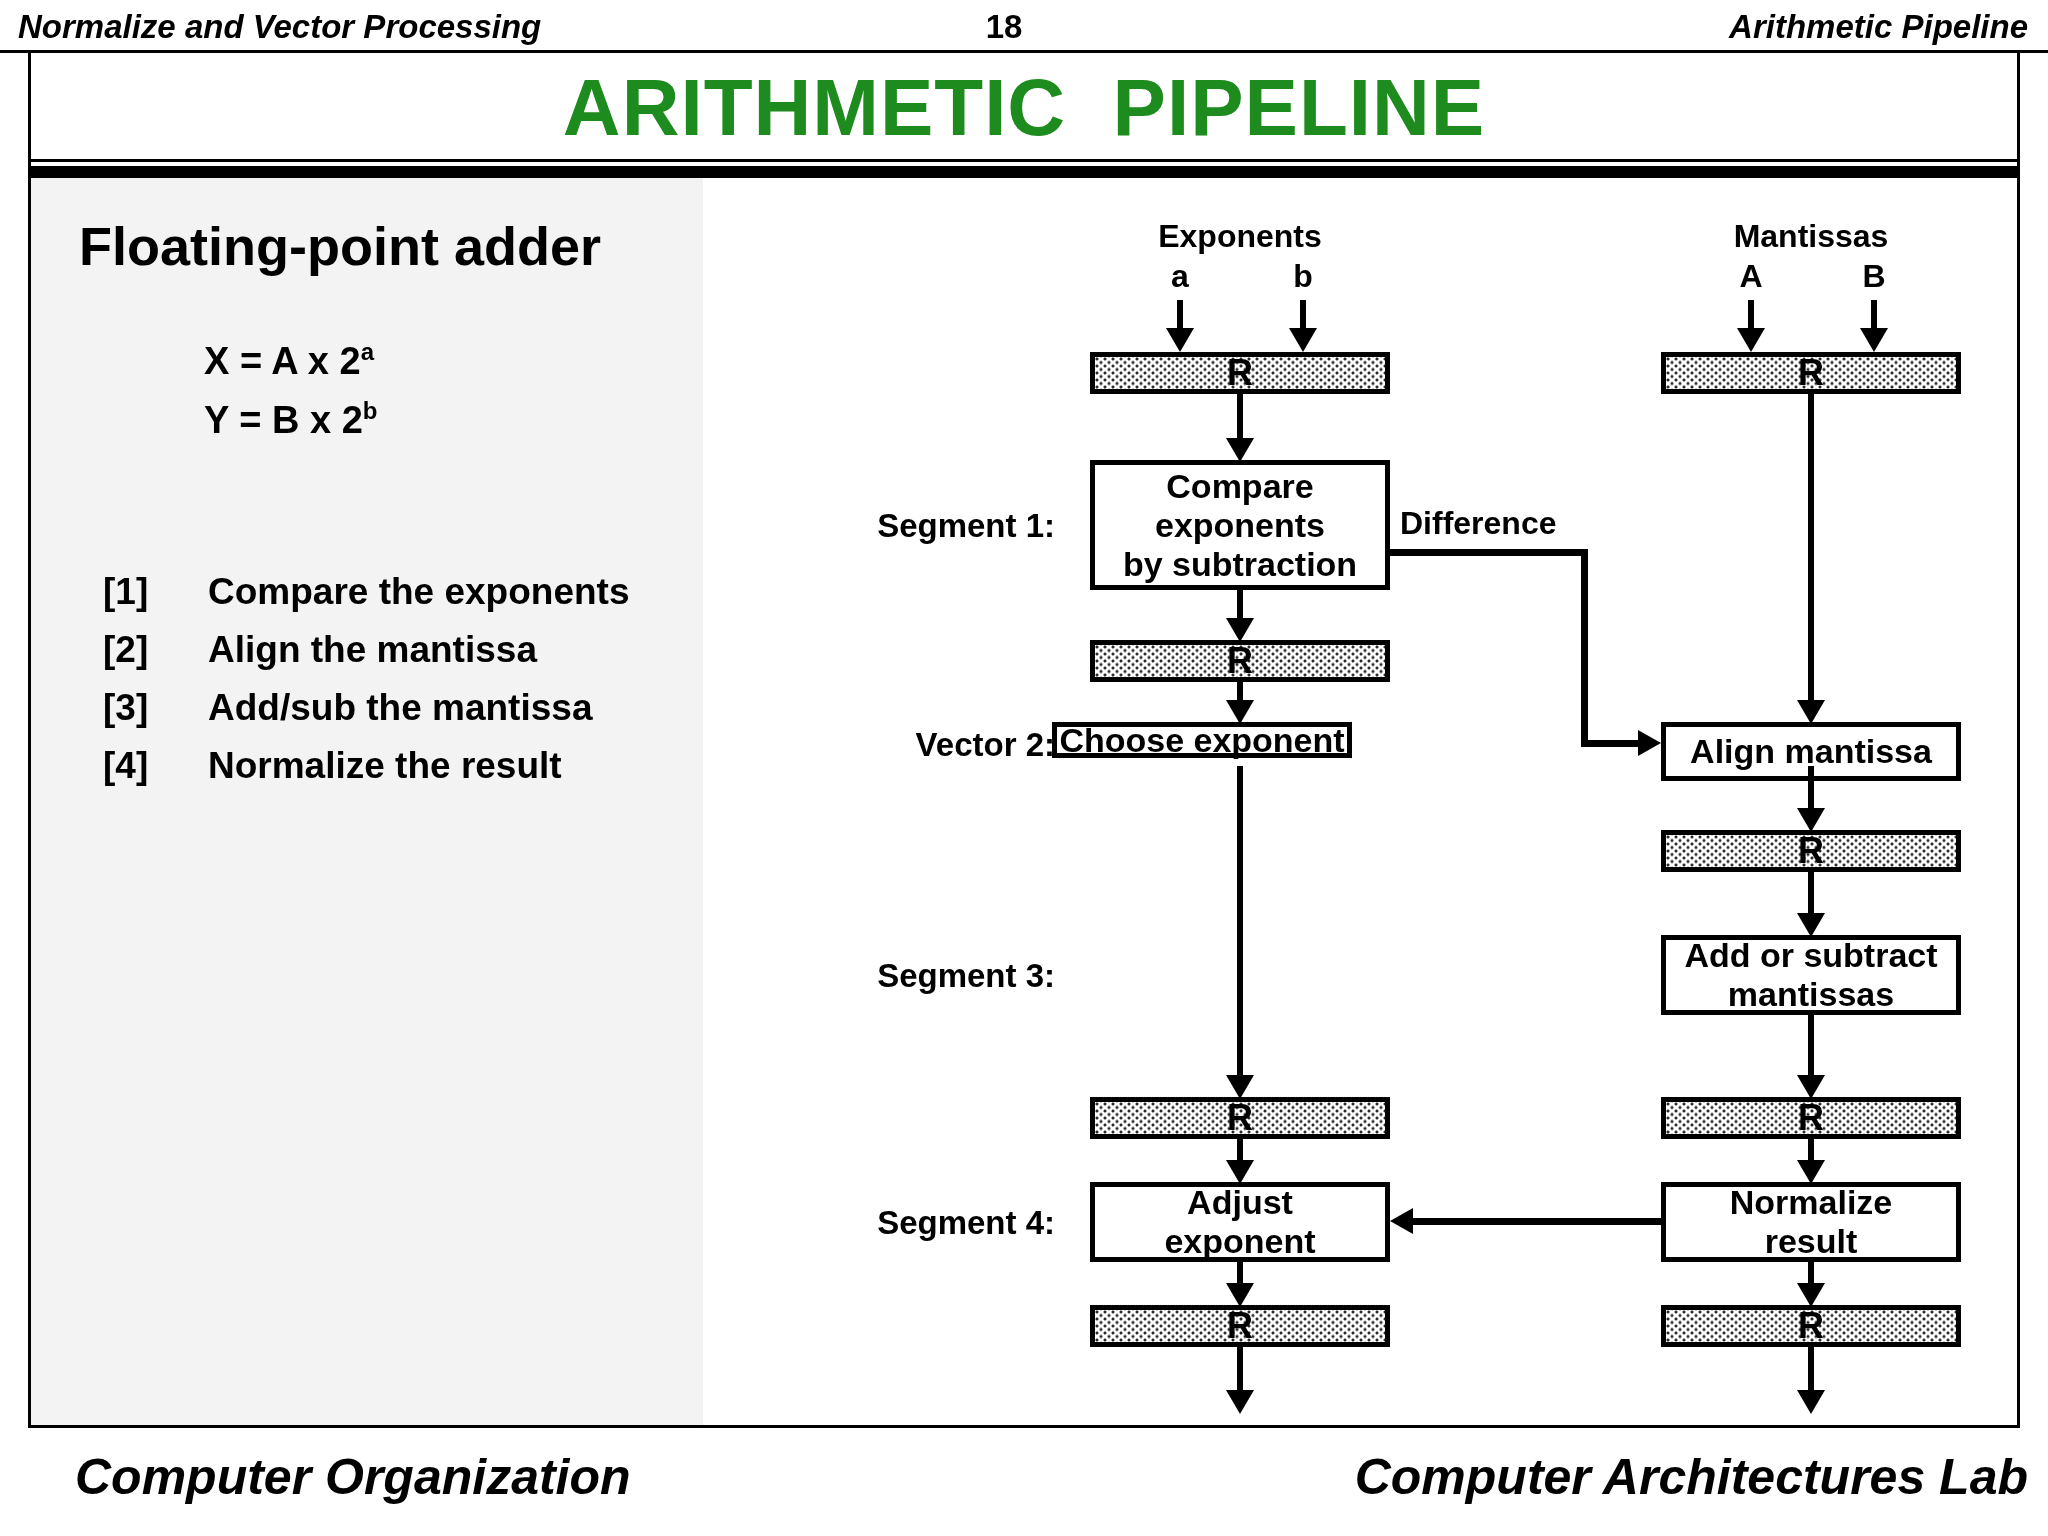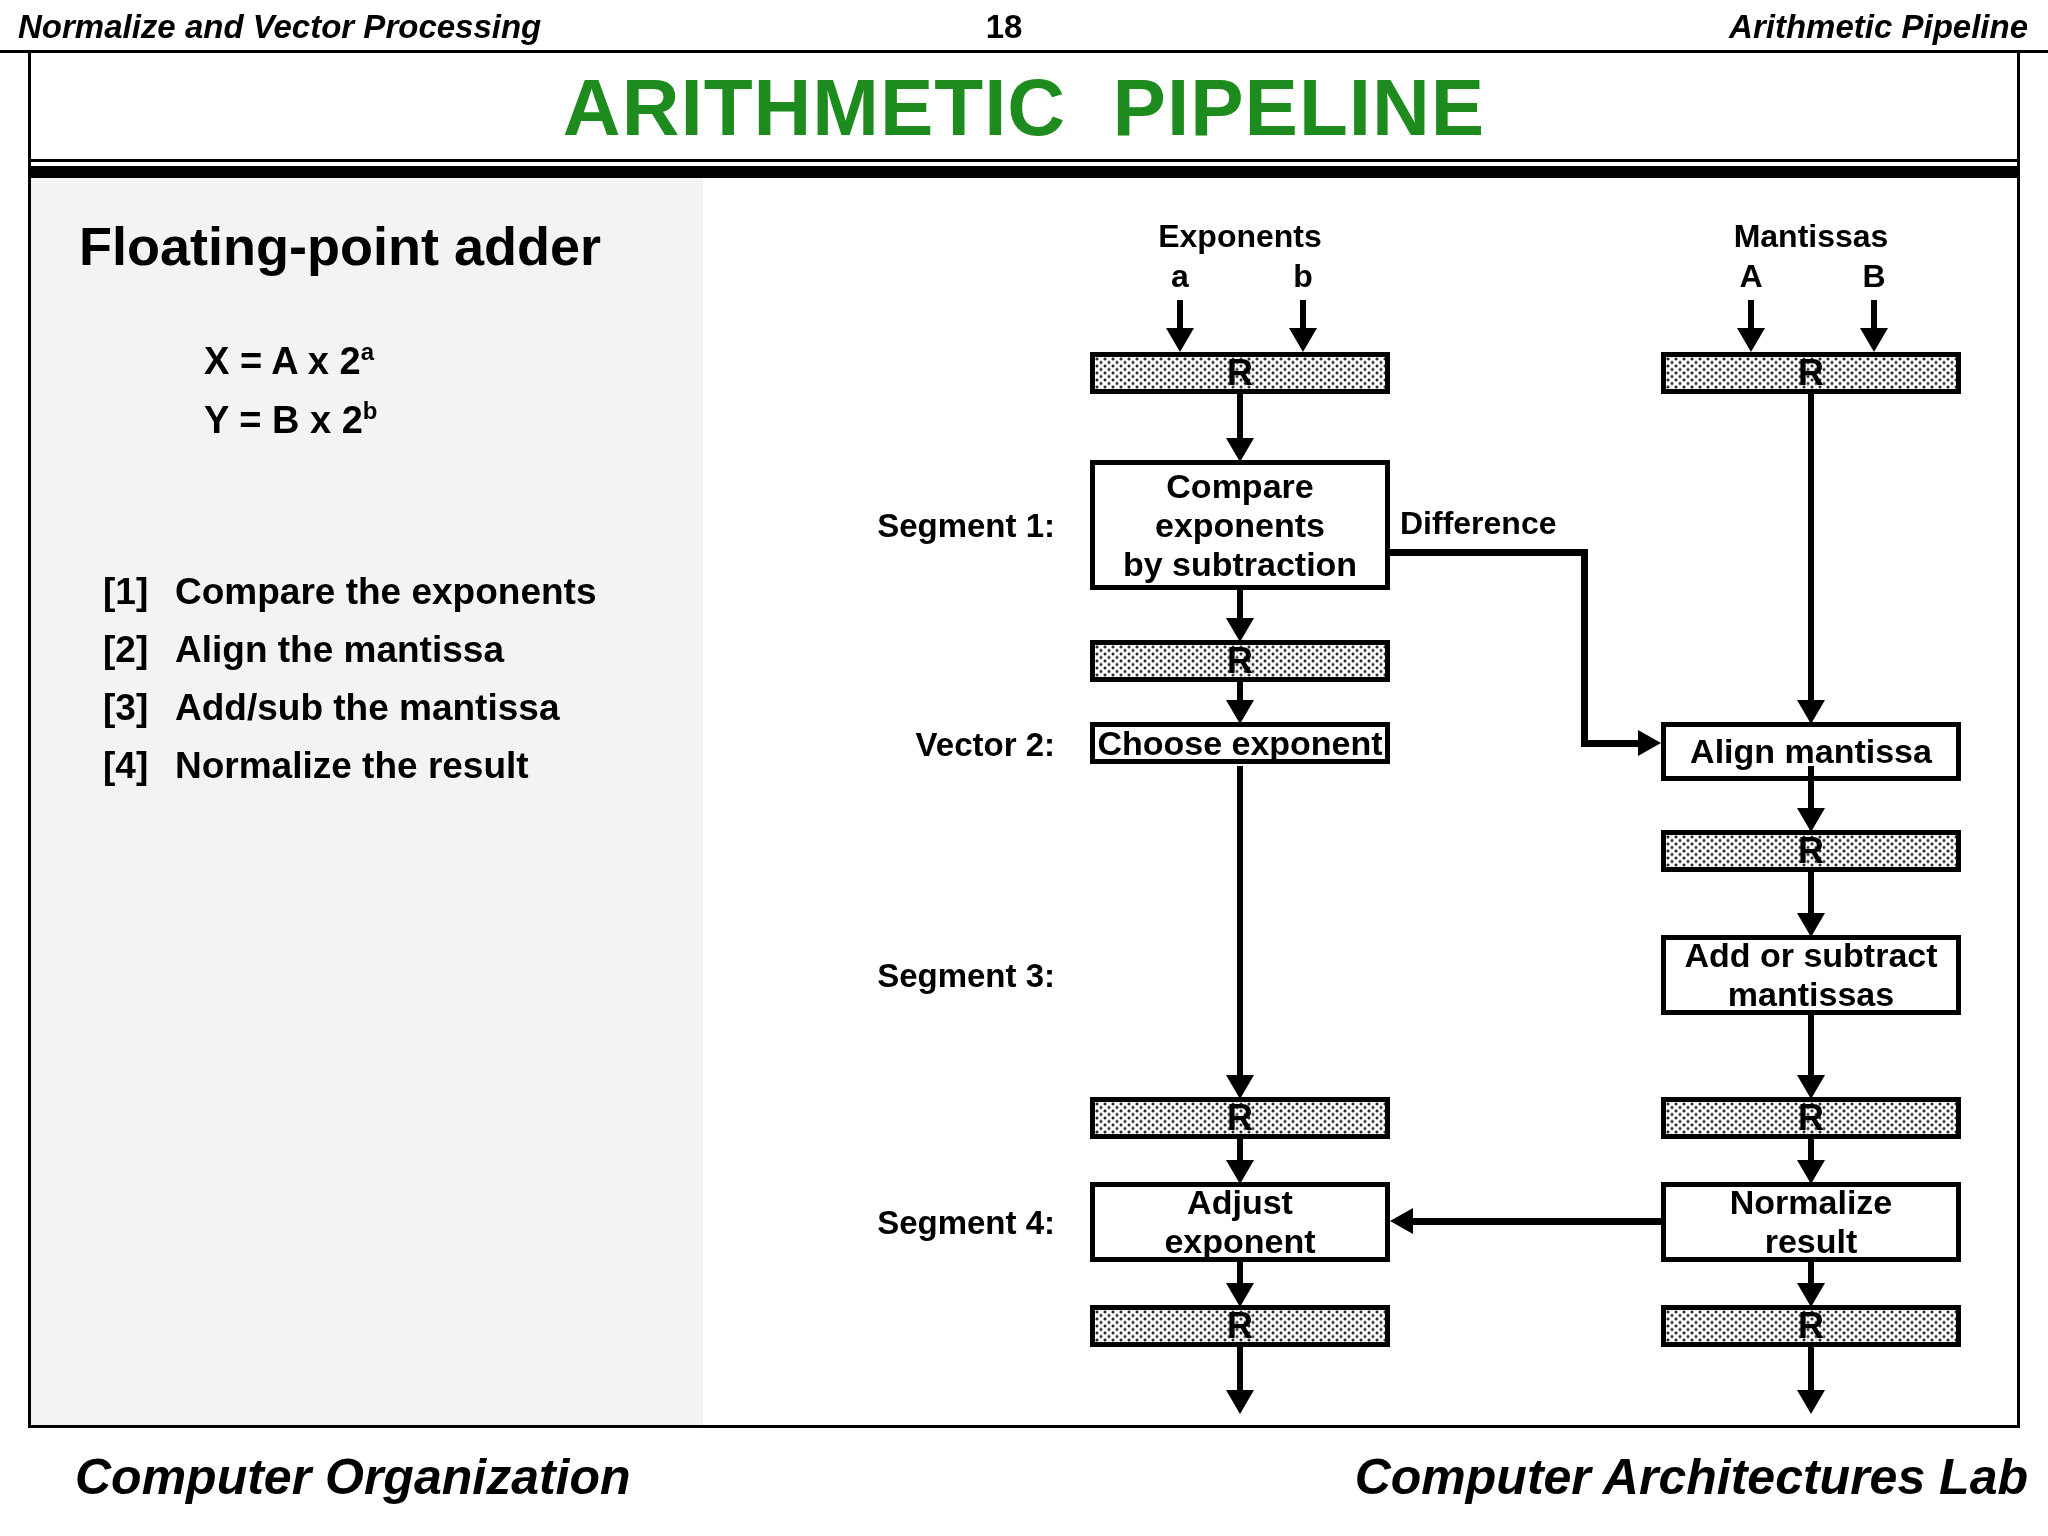--- a/index.html
+++ b/index.html
@@ -22,21 +22,21 @@
   .rule-thin{position:absolute;left:31px;top:159px;width:1986px;height:3px;background:#000;}
   .rule-thick{position:absolute;left:31px;top:166px;width:1986px;height:12px;background:#000;}
   .left-bg{position:absolute;left:31px;top:178px;width:672px;height:1247px;background:#f3f3f3;}
 
   
   .fp-heading{position:absolute;left:79px;top:215px;font-size:54px;font-weight:bold;white-space:nowrap;}
   .formula{position:absolute;left:204px;font-size:38px;font-weight:bold;white-space:nowrap;}
   .formula sup{font-size:24px;vertical-align:super;}
   .step{position:absolute;left:103px;width:600px;font-size:37px;font-weight:bold;white-space:nowrap;}
   .step-num{display:inline-block;width:72px;}
-  .step-text{display:inline-block;}
+  .step-text{display:inline-block;margin-left:33px;}
 
   
   .col-head{position:absolute;top:218px;width:300px;text-align:center;font-size:32px;font-weight:bold;}
   .in-label{position:absolute;top:258px;width:60px;text-align:center;font-size:32px;font-weight:bold;}
   .seg{position:absolute;left:855px;width:200px;text-align:right;font-size:33px;font-weight:bold;white-space:nowrap;}
   .diff-label{position:absolute;left:1400px;top:505px;font-size:32px;font-weight:bold;}
 
   
   .pbox{position:absolute;width:300px;border:5px solid #000;box-sizing:border-box;background:#fff;
     display:flex;align-items:center;justify-content:center;text-align:center;
@@ -108,21 +108,21 @@
 <div class="reg" style="left:1090px;top:640px">R</div>
 <div class="reg" style="left:1661px;top:830px">R</div>
 <div class="reg" style="left:1090px;top:1097px">R</div>
 <div class="reg" style="left:1661px;top:1097px">R</div>
 <div class="reg" style="left:1090px;top:1305px">R</div>
 <div class="reg" style="left:1661px;top:1305px">R</div>
 
 <div class="pbox" style="left:1090px;top:460px;height:130px">Compare
 exponents
 by subtraction</div>
-<div class="pbox" style="left:1090px;top:722px;height:42px">Choose exponent</div>
+<div class="pbox" style="left:1052px;top:722px;height:36px">Choose exponent</div>
 <div class="pbox" style="left:1661px;top:722px;height:59px">Align mantissa</div>
 <div class="pbox" style="left:1661px;top:935px;height:80px">Add or subtract
 mantissas</div>
 <div class="pbox" style="left:1090px;top:1182px;height:80px">Adjust
 exponent</div>
 <div class="pbox" style="left:1661px;top:1182px;height:80px">Normalize
 result</div>
 
 <div class="vline" style="left:1237px;top:394px;height:46px"></div>
 <div class="ah-down" style="left:1226px;top:438px"></div>

